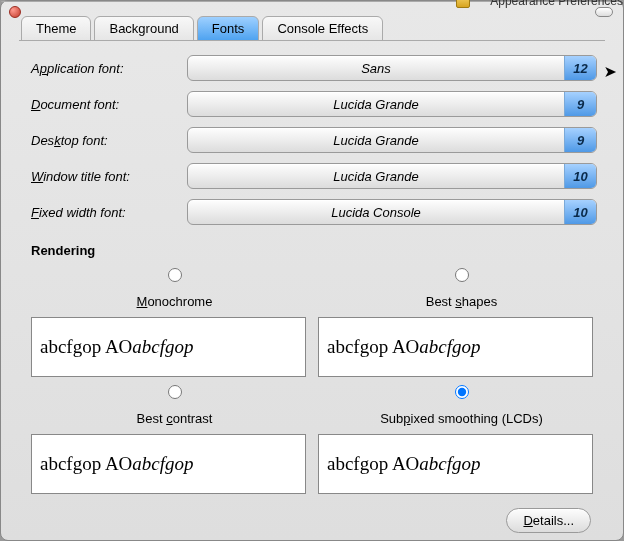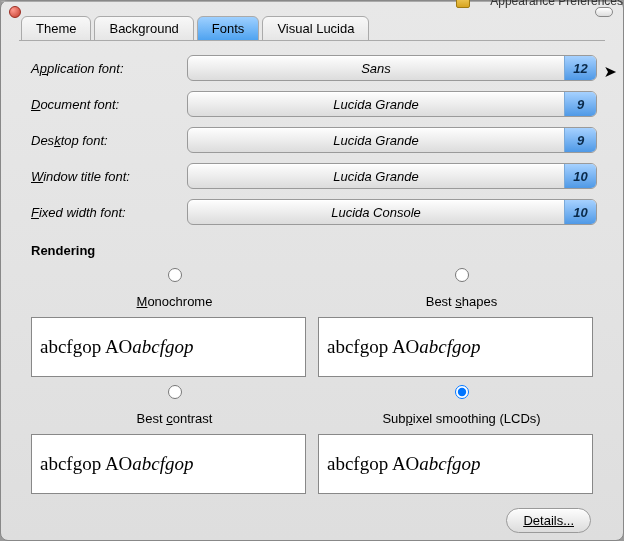--- a/index.html
+++ b/index.html
@@ -188,21 +188,20 @@
     padding: 14px 18px 16px 28px;
   }
   .btn {
     min-width: 74px;
     padding: 4px 16px;
     border: 1px solid #9a9a9a;
     border-radius: 14px;
     background: linear-gradient(#fdfdfd, #dcdcdc);
     box-shadow: 0 1px 0 #fff inset;
     cursor: default;
-    text-decoration: underline;
   }
   .btn .u { text-decoration: underline; }
 </style>
 </head>
 <body>
 
 <div class="window">
 
   <div class="titlebar">
     <div class="close-dot"></div>
@@ -213,21 +212,21 @@
     <div class="pill"></div>
   </div>
 
   <div class="content">
     <span class="cursor-arrow">➤</span>
 
     <div class="tabs">
       <div class="tab">Theme</div>
       <div class="tab">Background</div>
       <div class="tab active">Fonts</div>
-      <div class="tab">Visual Lucida</div>
+      <div class="tab">Console Effects</div>
     </div>
 
     <div class="tab-body">
 
       <div class="font-grid">
         <div class="font-label"><span>A</span><span class="u">p</span><span>plication font:</span></div>
         <div class="font-btn">
           <span class="fname">Sans</span>
           <span class="fsize">12</span>
         </div>
@@ -277,21 +276,21 @@
             <span>abcfgop AO </span>
             <span class="ital">abcfgop</span>
           </div>
 
         <label class="radio-row">
           <input type="radio" name="render" style="">
           <span><span>Best </span><span class="u">c</span><span>ontrast</span></span>
         </label>
         <label class="radio-row">
           <input type="radio" name="render" checked="" style="">
-          <span><span>Sub</span><span class="u">p</span><span>ixel smoothing (LCDs)</span></span>
+          <span><span>Sub</span><span class="u">p</span><span>ixed smoothing (LCDs)</span></span>
         </label>
 
         <div class="sample">
             <span>abcfgop AO </span>
             <span class="ital">abcfgop</span>
           </div>
         <div class="sample">
             <span>abcfgop AO </span>
             <span class="ital">abcfgop</span>
           </div>

